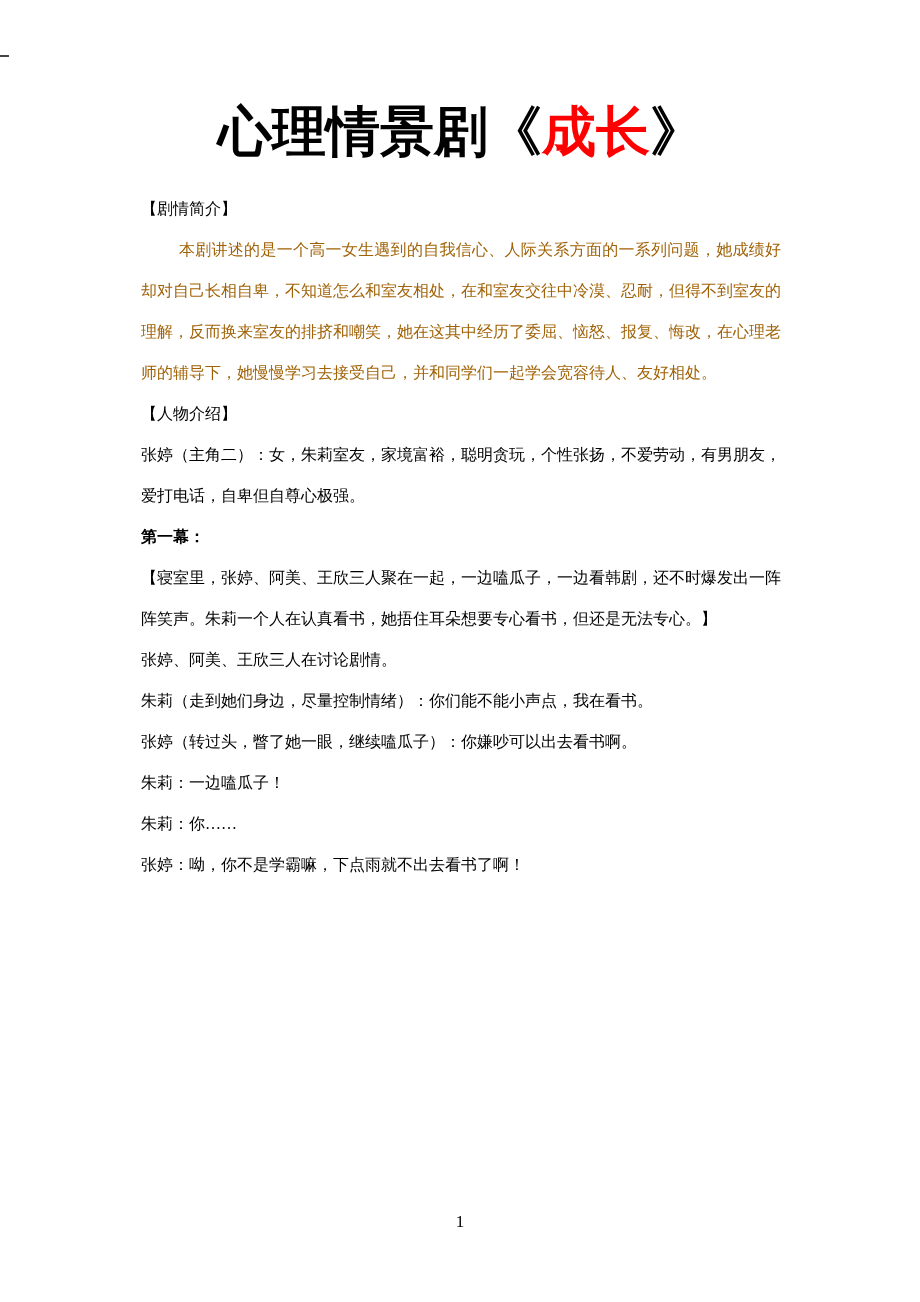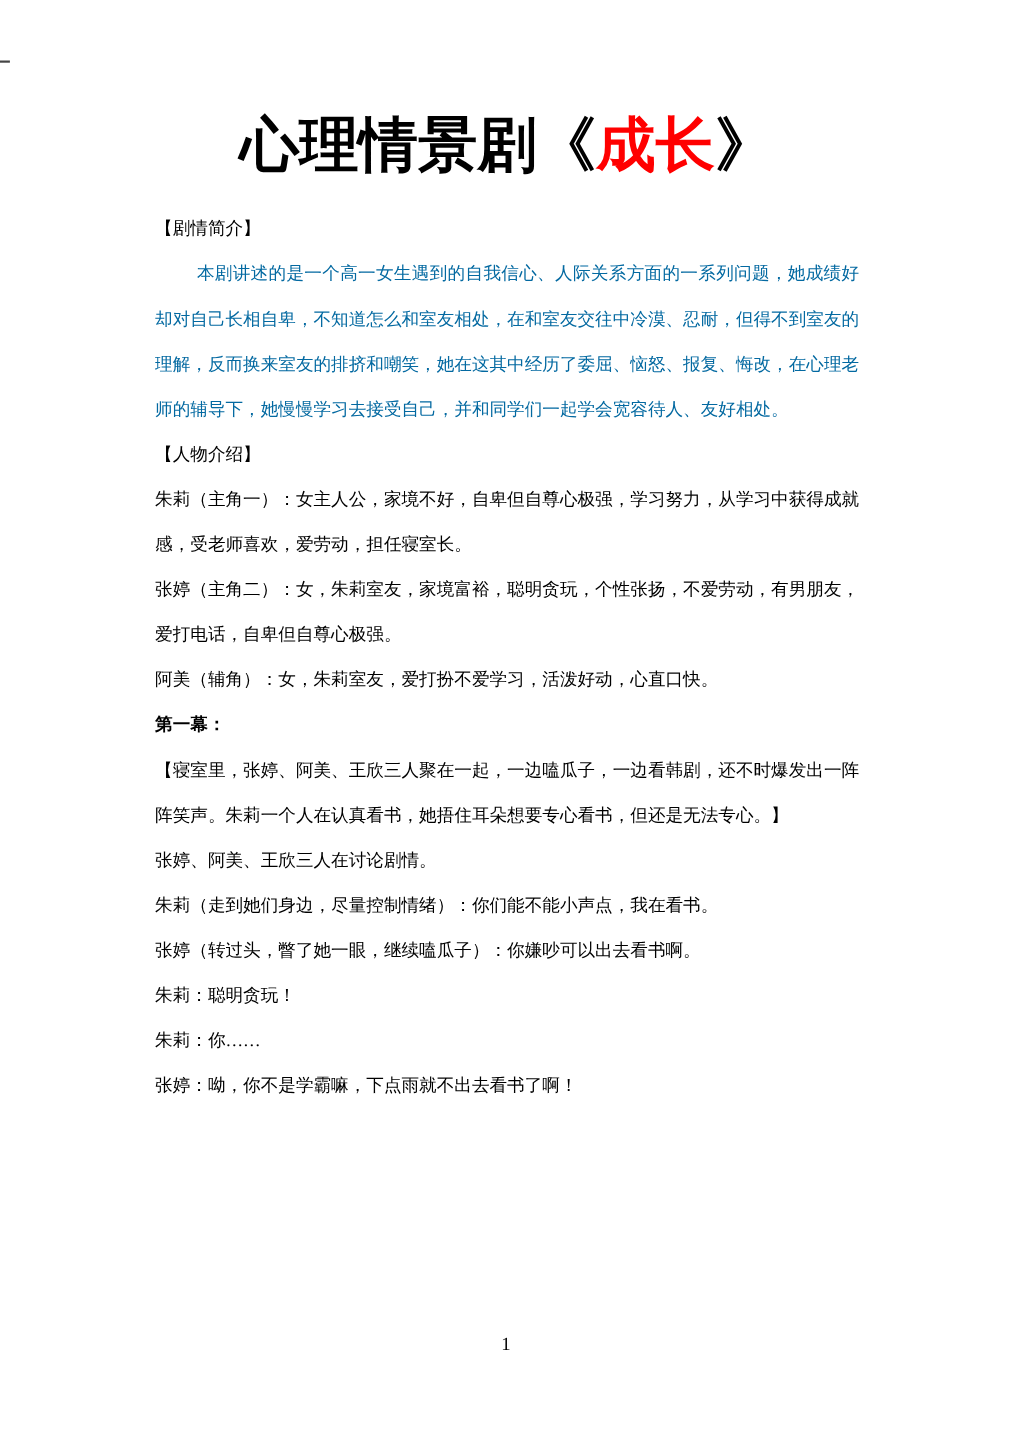--- a/index.html
+++ b/index.html
@@ -44,21 +44,21 @@
   .para {
     margin: 0;
     font-size: 16px;
     line-height: 41px;
     text-align: justify;
     text-justify: inter-character;
     word-break: break-all;
     color: #000000;
   }
   .para.red-indent {
-    color: #0369a1;
+    color: #a16207;
     text-indent: 38px;
   }
   .para.bold {
     font-weight: bold;
   }
   .page-number {
     position: absolute;
     left: 0;
     bottom: 70px;
     width: 100%;
@@ -76,39 +76,37 @@
   <div class="corner-mark"></div>
 
   <h1 class="doc-title"><span>心理情景剧《</span><span class="title-red">成长</span><span>》</span></h1>
 
   <p class="para">【剧情简介】</p>
 
   <p class="para red-indent">本剧讲述的是一个高一女生遇到的自我信心、人际关系方面的一系列问题，她成绩好却对自己长相自卑，不知道怎么和室友相处，在和室友交往中冷漠、忍耐，但得不到室友的理解，反而换来室友的排挤和嘲笑，她在这其中经历了委屈、恼怒、报复、悔改，在心理老师的辅导下，她慢慢学习去接受自己，并和同学们一起学会宽容待人、友好相处。</p>
 
   <p class="para">【人物介绍】</p>
 
-  <p class="para">朱莉（主角一）：女主人公，家境不好，自卑但自尊心极强，学习努力，从学习中获得成就感，受老师喜欢，爱劳动，担任寝室长。</p>
 
   <p class="para">张婷（主角二）：女，朱莉室友，家境富裕，聪明贪玩，个性张扬，不爱劳动，有男朋友，爱打电话，自卑但自尊心极强。</p>
 
-  <p class="para">阿美（辅角）：女，朱莉室友，爱打扮不爱学习，活泼好动，心直口快。</p>
 
 
 
   <p class="para bold">第一幕：</p>
 
   <p class="para">【寝室里，张婷、阿美、王欣三人聚在一起，一边嗑瓜子，一边看韩剧，还不时爆发出一阵阵笑声。朱莉一个人在认真看书，她捂住耳朵想要专心看书，但还是无法专心。】</p>
 
   <p class="para">张婷、阿美、王欣三人在讨论剧情。</p>
 
   <p class="para">朱莉（走到她们身边，尽量控制情绪）：你们能不能小声点，我在看书。</p>
 
   <p class="para">张婷（转过头，瞥了她一眼，继续嗑瓜子）：你嫌吵可以出去看书啊。</p>
 
-  <p class="para">朱莉：聪明贪玩！</p>
+  <p class="para">朱莉：一边嗑瓜子！</p>
 
   <p class="para">朱莉：你……</p>
 
   <p class="para">张婷：呦，你不是学霸嘛，下点雨就不出去看书了啊！</p>
 
   <div class="page-number">1</div>
 
 </div>
 
 </body></html>

